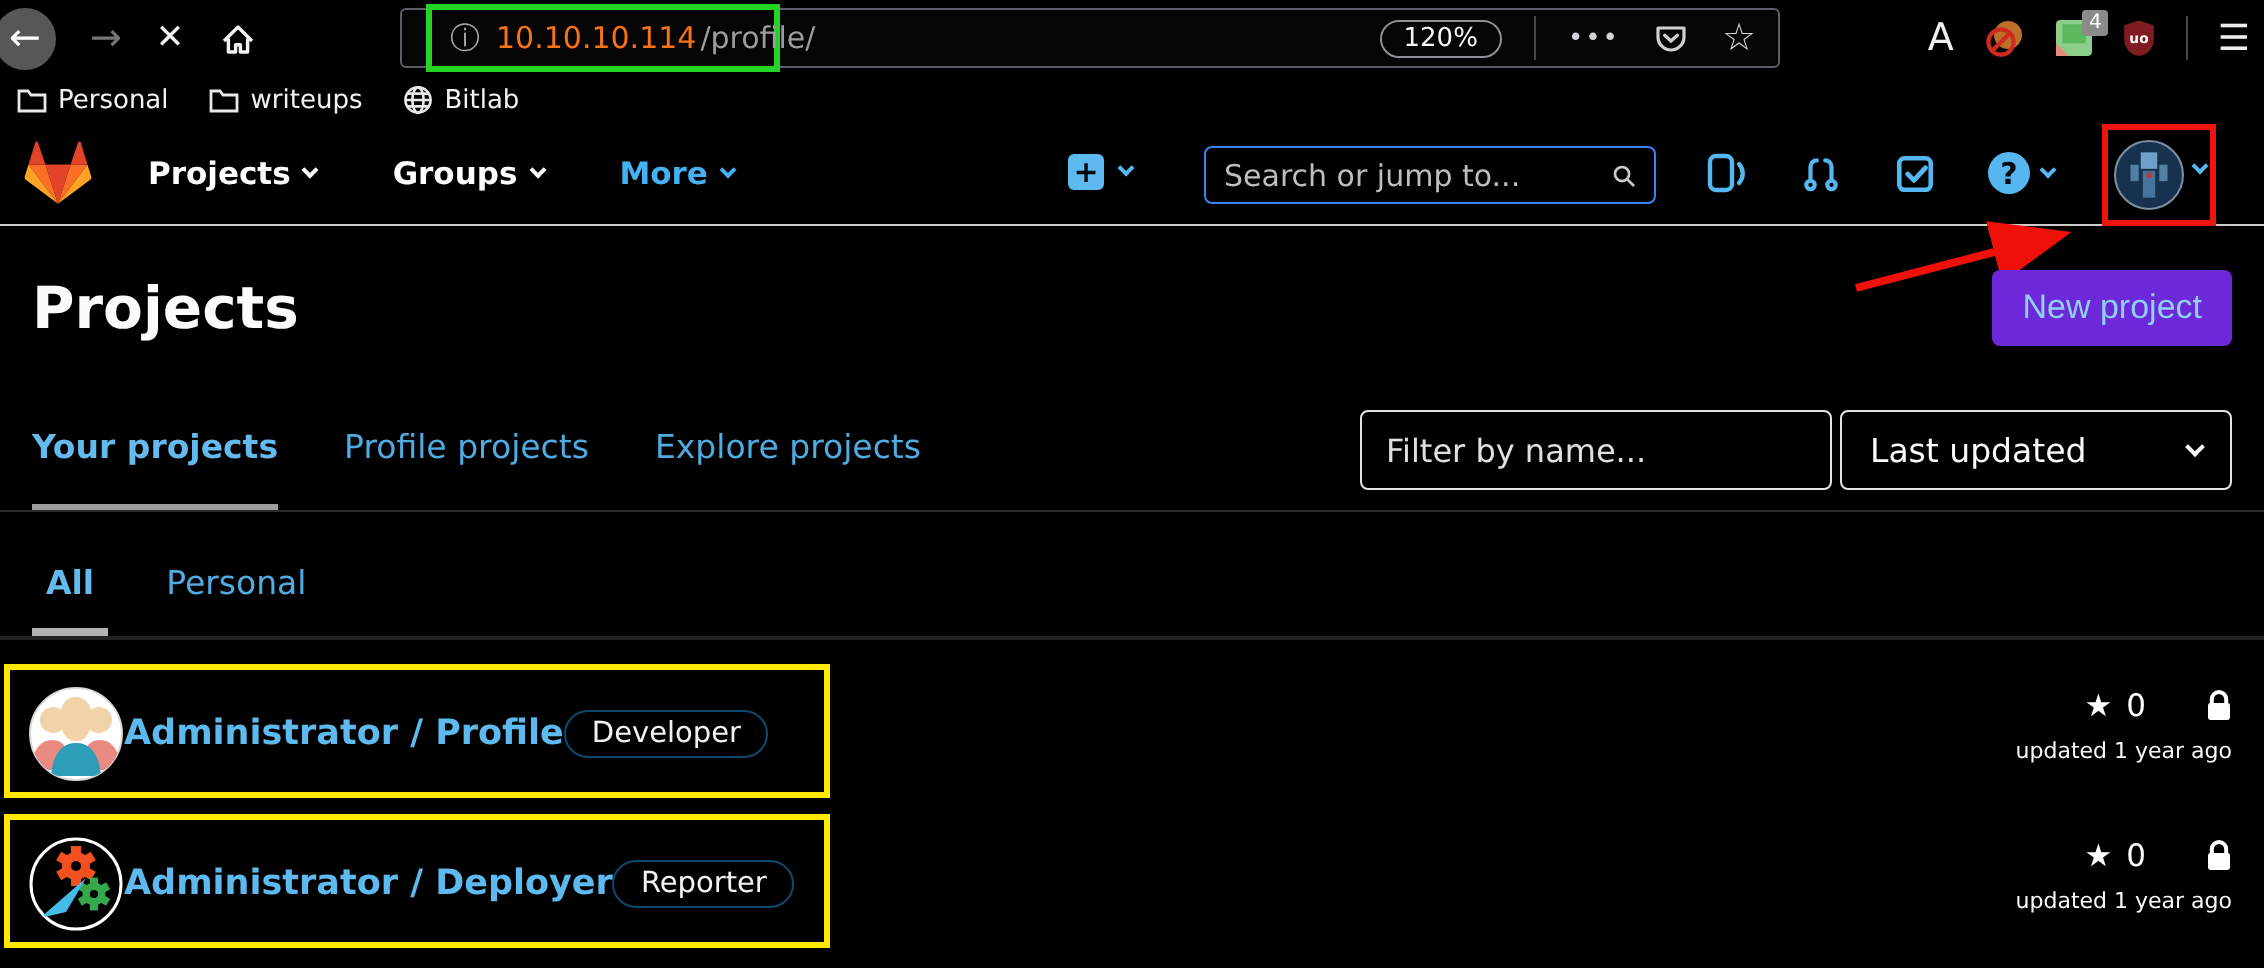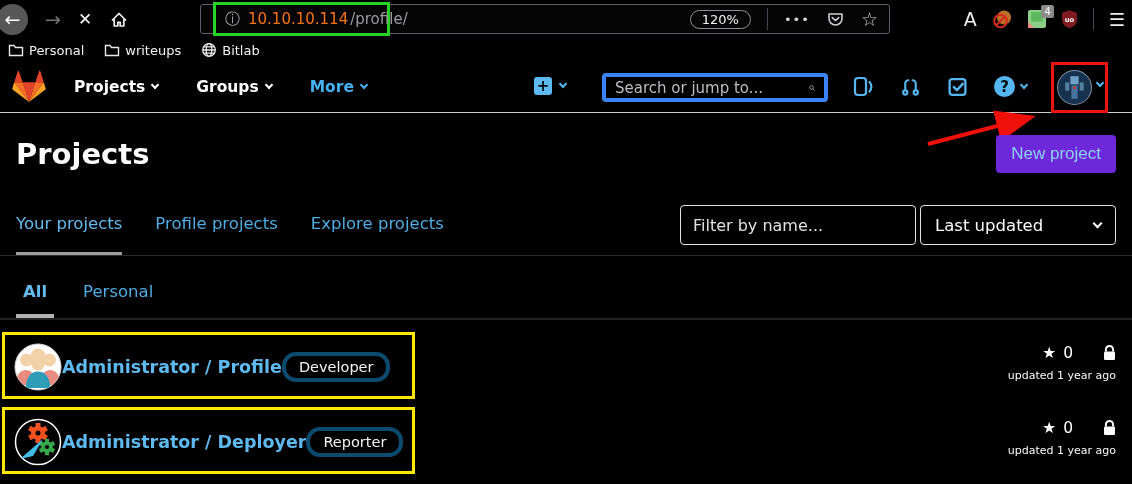--- a/index.html
+++ b/index.html
@@ -43,21 +43,21 @@
                border-bottom:1px solid #cdcdcd; }
   .gl-logo { position:absolute; left:12px; top:8px; }
   .gl-menu { position:absolute; left:74px; top:0; height:50px; display:flex; align-items:center; gap:38px; }
   .gl-menu-item { display:flex; align-items:center; gap:7px; font-size:15.5px; font-weight:bold; color:#fff; }
   .gl-menu-item.blue { color:#45b1f2; font-weight:bold; }
   .chev { display:inline-block; width:6px; height:6px; border-right:2px solid currentColor;
           border-bottom:2px solid currentColor; transform:rotate(45deg); margin-top:-4px; }
   .plus-group { position:absolute; left:534px; top:15px; display:flex; align-items:center; gap:8px; color:#56b6ef; }
   .plus-box { width:18px; height:18px; background:#5db9ee; border-radius:3px; color:#04090d;
               font-weight:bold; font-size:15px; display:flex; align-items:center; justify-content:center; }
-  .gl-search { position:absolute; left:602px; top:11px; width:226px; height:29px; border:4px solid #3b82f6;
+  .gl-search { position:absolute; left:602px; top:11px; width:226px; height:29px; border:1px solid #3b82f6;
                border-radius:4px; display:flex; align-items:center; padding:0 9px; }
   .gl-search input { flex:1; background:transparent; border:none; outline:none; color:#c9c9c9;
                      font-size:15px; font-family:inherit; }
   .gl-search input::placeholder { color:#bdbdc2; }
   .gl-icons { position:absolute; left:852px; top:14px; display:flex; align-items:center; gap:26px; }
   .help-group { display:flex; align-items:center; gap:6px; color:#56b6ef; }
   .help-circle { width:21px; height:21px; border-radius:50%; background:#56b6ef; color:#04090d;
                  font-weight:bold; font-size:15px; display:flex; align-items:center; justify-content:center; }
   .gl-avatar { position:absolute; left:1057px; top:8px; }
   .av-chev { position:absolute; left:1097px; top:22px; color:#56b6ef; }
@@ -65,37 +65,37 @@
   .red-arrow { position:absolute; left:900px; top:106px; pointer-events:none; }
   
   .content { position:absolute; top:113px; left:0; width:1132px; }
   .page-head { display:flex; align-items:center; justify-content:space-between; height:82px; padding:0 16px; }
   .page-title { font-size:29px; font-weight:bold; color:#fbfbfb; }
   .new-btn { background:#6d28d9; color:#8dd0f2; font-size:17px; padding:9px 15px; border-radius:4px;
              border:none; font-family:Liberation Sans, sans-serif; }
   .tabs-row { display:flex; align-items:center; height:61px; padding:0 16px; border-bottom:1px solid #2b2b2b; }
   .tab { height:100%; display:flex; align-items:center; margin-right:33px; font-size:16.5px;
          color:#4fabe1; border-bottom:3px solid transparent; }
-  .tab.active { color:#64baec; font-weight:normal; border-bottom:3px solid #9c9c9c; }
+  .tab.active { color:#64baec; font-weight:bold; border-bottom:3px solid #9c9c9c; }
   .filters { margin-left:auto; display:flex; align-items:flex-start; gap:4px; }
   .filter-input { width:236px; height:40px; border:1px solid #e3e3e3; border-radius:4px; background:transparent;
                   color:#e8e8e8; font-size:16px; padding:0 12px; font-family:inherit; outline:none; }
   .filter-input::placeholder { color:#e0e0e0; }
   .sort-select { width:196px; height:40px; border:1px solid #e3e3e3; border-radius:4px; display:flex;
                  align-items:center; justify-content:space-between; padding:0 14px; font-size:16.5px; color:#fbfbfb; }
   .sort-select .chev { width:7px; height:7px; border-width:2.5px; }
   .subtabs { display:flex; align-items:flex-end; height:64px; padding:0 16px; border-bottom:2px solid #222;text-align:center; }
   .subtab { padding:0 7px 17px; margin-right:22px; font-size:16.5px; color:#4fabe1; }
   .subtab.active { color:#64baec; font-weight:bold; border-bottom:4px solid #b2b2b2; padding-bottom:13px; }
   .rows { padding-top:11px; }
   .prow { position:relative; height:73px; margin-bottom:2px; }
   .hl-box { position:absolute; left:2px; top:1px; width:413px; height:67px; border:3px solid #ffe800; }
   .prow-left { position:absolute; left:14px; top:12px; display:flex; align-items:center; }
   .proj-name { font-size:17.5px; font-weight:bold; color:#5db9ee; }
-  .role-badge { border:4px solid #0c4a6e; border-radius:14px; padding:3px 13px; font-size:14.5px; color:#f2f2f2; }
+  .role-badge { border:1px solid #0c4a6e; border-radius:14px; padding:3px 13px; font-size:14.5px; color:#f2f2f2; }
   .prow-right { position:absolute; right:16px; top:13px; text-align:right; }
   .stats { display:flex; align-items:center; justify-content:flex-end; gap:30px; font-size:15.5px; color:#fff; }
   .stat { display:flex; align-items:center; gap:7px; }
   .updated { margin-top:7px; font-size:11px; color:#fafafa; }
 </style>
 </head>
 <body>
 
 <div class="topbar">
   <div class="nav-btns">

